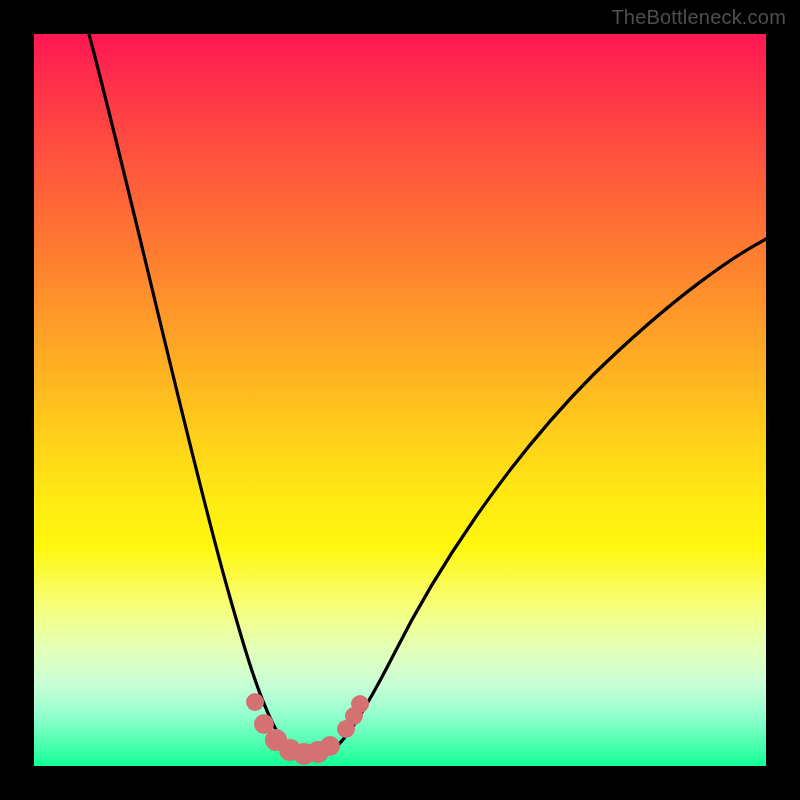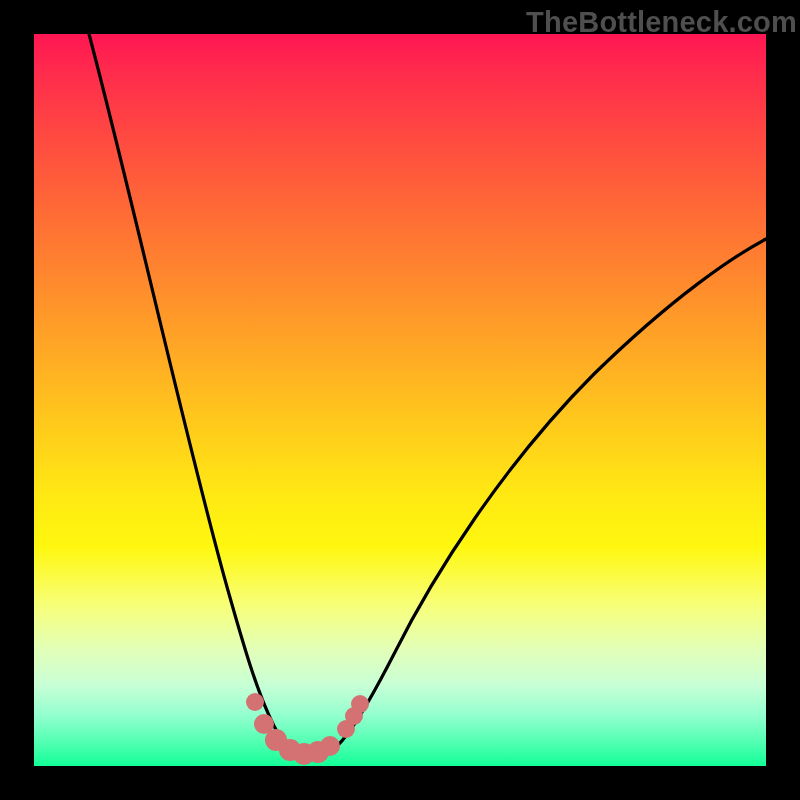--- a/index.html
+++ b/index.html
@@ -13,24 +13,24 @@
   }
   .frame {
     position: relative;
     width: 800px;
     height: 800px;
     background: #000;
   }
   .watermark {
     position: absolute;
     top: 6px;
-    right: 3px;
+    right: 14px;
     color: #4f4f4f;
-    font-size: 29px;
-    font-weight: 700;
+    font-size: 20px;
+    font-weight: 400;
     letter-spacing: 0.2px;
     z-index: 5;
     user-select: none;
   }
   .plot {
     position: absolute;
     left: 34px;
     top: 34px;
     width: 732px;
     height: 732px;

